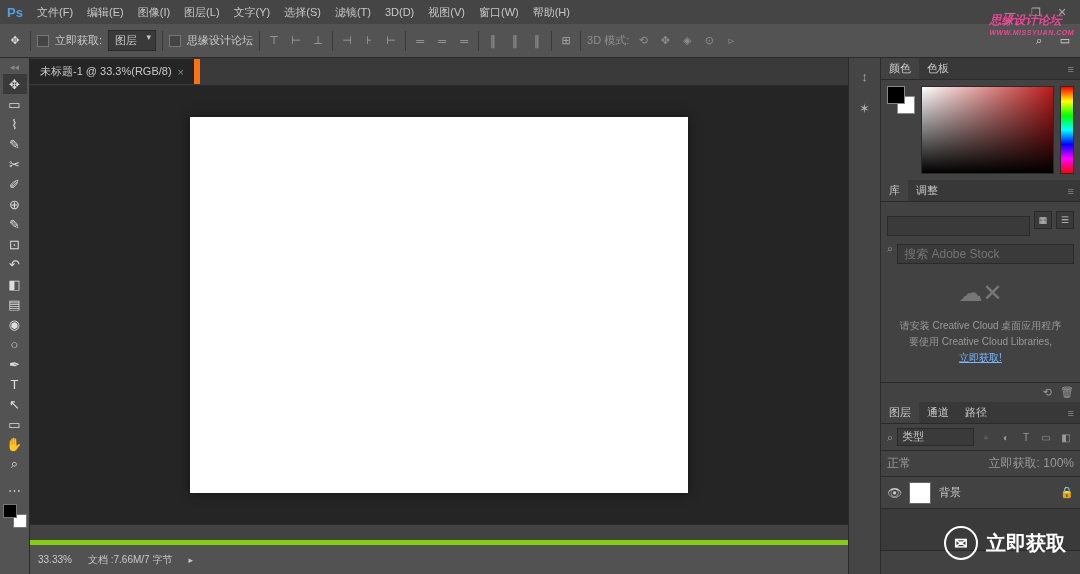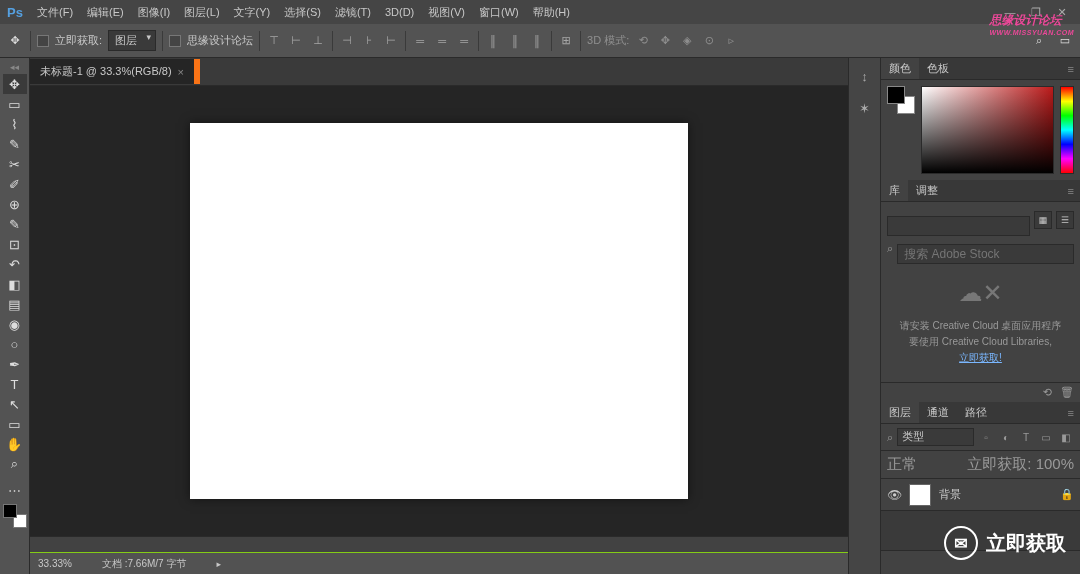--- a/index.html
+++ b/index.html
@@ -23,21 +23,21 @@
 .tool-fg-bg { margin-top: 4px; position: relative; width: 24px; height: 24px; }
 .fg-swatch { width: 14px; height: 14px; background: #000; border: 1px solid #777; position: absolute; top: 0; left: 0; z-index: 2; }
 .bg-swatch { width: 14px; height: 14px; background: #fff; border: 1px solid #777; position: absolute; bottom: 0; right: 0; }
 .workspace { flex: 1; display: flex; flex-direction: column; background: #252525; }
 .tab-bar { height: 28px; background: #3a3a3a; display: flex; align-items: center; border-bottom: 1px solid #2a2a2a; }
 .doc-tab { background: #252525; padding: 5px 10px; font-size: 11px; display: flex; align-items: center; gap: 6px; border-right: 6px solid #f97316; }
 .tab-close { color: #888; font-size: 11px; }
 .canvas-area { flex: 1; display: flex; align-items: center; justify-content: center; position: relative; }
 .canvas { background: #fff; box-shadow: 0 0 10px rgba(0,0,0,0.5); }
 .scrollbar-h { height: 16px; background: #424242; border-top: 1px solid #2a2a2a; }
-.statusbar { height: 22px; background: #525252; border-top: 1px solid #84cc16; display: flex; align-items: center; font-size: 10px; padding: 0 8px; gap: 30px; }
+.statusbar { height: 34px; background: #525252; border-top: 5px solid #84cc16; display: flex; align-items: center; font-size: 10px; padding: 0 8px; gap: 16px; }
 .right-strip { width: 32px; background: #454545; border-left: 1px solid #2a2a2a; display: flex; flex-direction: column; align-items: center; padding-top: 8px; gap: 12px; }
 .strip-icon { width: 20px; height: 20px; color: #aaa; font-size: 13px; display: flex; align-items: center; justify-content: center; }
 .panels { width: 200px; background: #424242; border-left: 1px solid #2a2a2a; display: flex; flex-direction: column; font-size: 11px; }
 .panel-tabs { height: 22px; background: #383838; display: flex; align-items: center; border-bottom: 1px solid #2a2a2a; }
 .panel-tab { padding: 0 8px; height: 100%; display: flex; align-items: center; }
 .panel-tab.active { background: #424242; }
 .panel-menu { margin-left: auto; padding: 0 6px; color: #888; }
 .color-panel { height: 100px; display: flex; padding: 6px; gap: 6px; position: relative; }
 .fgbg-mini { width: 28px; height: 28px; position: relative; }
 .fgbg-mini .fg { width: 18px; height: 18px; background: #000; border: 1px solid #888; position: absolute; top: 0; left: 0; z-index: 2; }
@@ -48,21 +48,21 @@
 .lib-row { height: 24px; display: flex; align-items: center; gap: 4px; margin-bottom: 4px; }
 .lib-search { flex: 1; background: #3a3a3a; border: 1px solid #2a2a2a; height: 20px; color: #999; padding: 0 6px; font-size: 12px; margin-top: 12px; }
 .view-btn { width: 18px; height: 18px; background: #3a3a3a; border: 1px solid #2a2a2a; display: flex; align-items: center; justify-content: center; font-size: 9px; }
 .cloud-box { text-align: center; padding: 10px 6px; color: #999; font-size: 10px; line-height: 1.6; }
 .cloud-icon { font-size: 24px; color: #777; margin-bottom: 6px; }
 .link-text { color: #7ab7ff; text-decoration: underline; margin-top: 0; display: inline-block; }
 .layers-panel { flex: 1; display: flex; flex-direction: column; }
 .layer-controls { padding: 4px 6px; display: flex; align-items: center; gap: 4px; border-bottom: 1px solid #2a2a2a; }
 .layer-filter-input { flex: 1; background: #3a3a3a; border: 1px solid #2a2a2a; height: 18px; padding: 0 4px; }
 .layer-filter-btn { width: 16px; height: 16px; color: #999; font-size: 10px; display: flex; align-items: center; justify-content: center; }
-.opacity-row { padding: 4px 6px; display: flex; align-items: flex-start; justify-content: space-between; font-size: 15px; color: #999; border-bottom: 1px solid #2a2a2a; }
+.opacity-row { padding: 4px 6px; display: flex; align-items: flex-start; justify-content: space-between; font-size: 12px; color: #999; border-bottom: 1px solid #2a2a2a; }
 .layer-list { flex: 1; background: #3a3a3a; }
 .layer-item { height: 32px; display: flex; align-items: center; padding: 0 6px; gap: 8px; background: #424242; border-bottom: 1px solid #2a2a2a; }
 .eye-icon { width: 14px; color: #ccc; font-size: 12px; }
 .layer-thumb { width: 22px; height: 22px; background: #fff; border: 1px solid #666; }
 .layer-footer { height: 24px; border-top: 1px solid #2a2a2a; }
 .watermark { position: absolute; top: 12px; right: 6px; font-size: 12px; font-weight: bold; color: #ec4899; font-style: italic; }
 .watermark-sub { font-size: 7px; display: block; letter-spacing: 0.5px; }
 .wechat-overlay { position: absolute; bottom: 14px; right: 14px; display: flex; align-items: center; gap: 8px; color: #fff; font-size: 20px; font-weight: bold; }
 .wechat-icon { width: 34px; height: 34px; border-radius: 50%; border: 2px solid #fff; display: flex; align-items: center; justify-content: center; font-size: 16px; }
 .search-right { margin-left: auto; display: flex; gap: 8px; }

